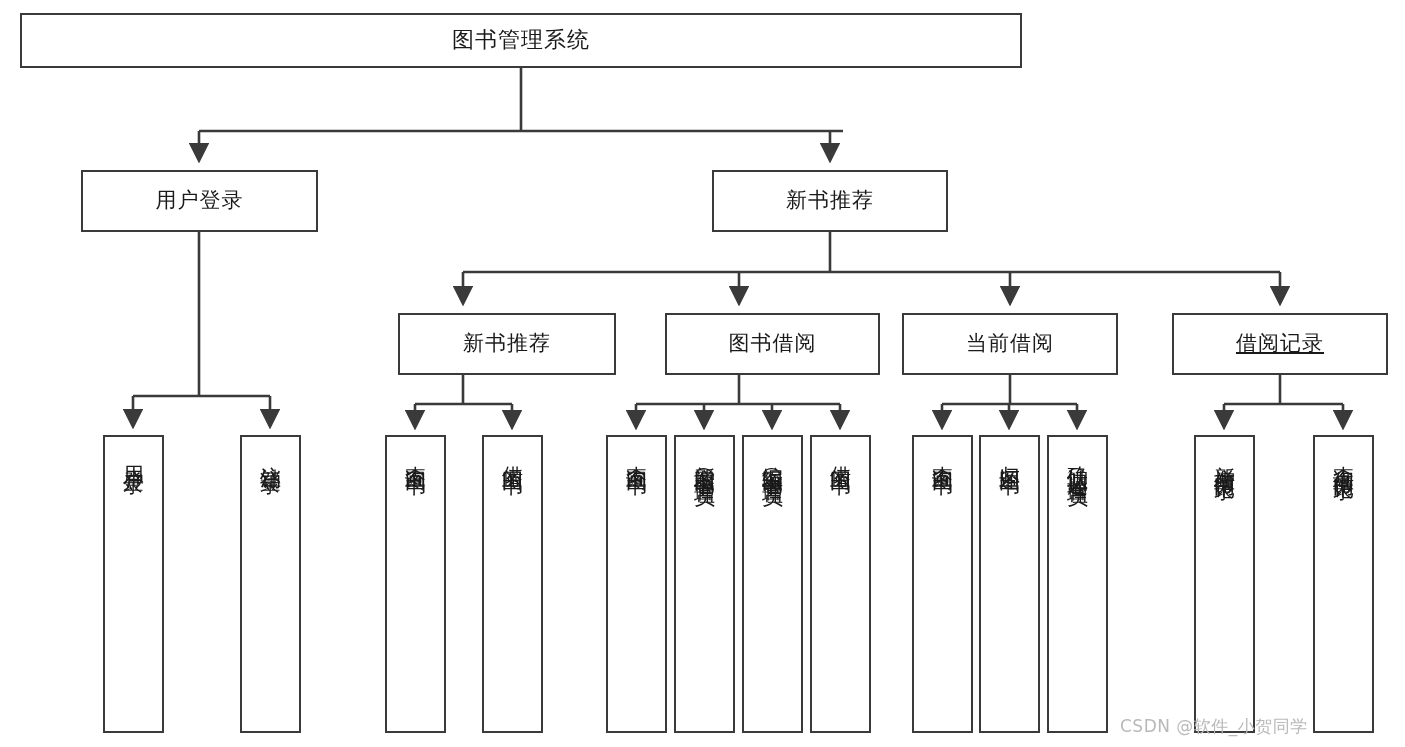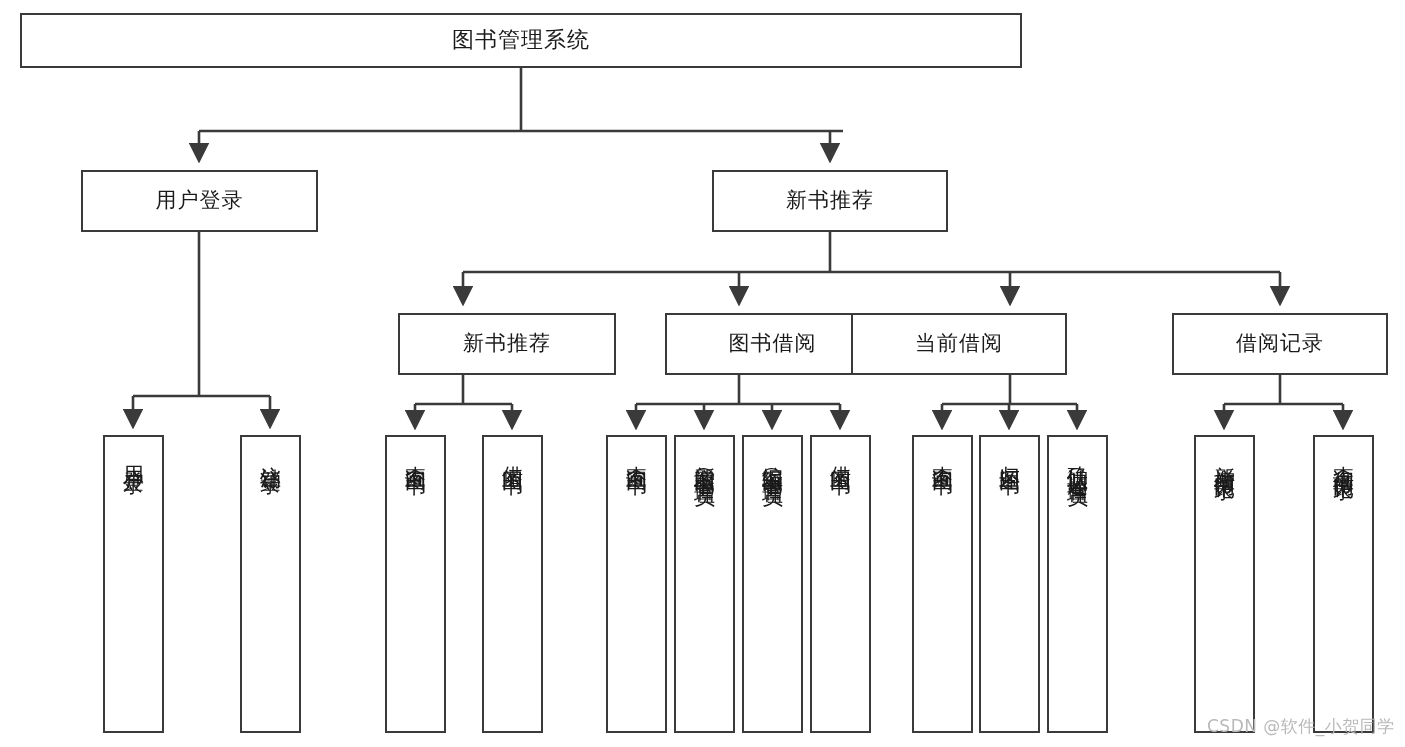--- a/index.html
+++ b/index.html
@@ -122,22 +122,22 @@
     </g>
   </svg>
 
   <div class="node node-h node-root" style="left:20px; top:13px; width:1002px; height:55px;">图书管理系统</div>
 
   <div class="node node-h" style="left:81px; top:170px; width:237px; height:62px;">用户登录</div>
   <div class="node node-h" style="left:712px; top:170px; width:236px; height:62px;">新书推荐</div>
 
   <div class="node node-h" style="left:362px; top:313px; width:218px; height:62px;margin-left:36px;">新书推荐</div>
   <div class="node node-h" style="left:632px; top:313px; width:215px; height:62px;margin-left:33px;">图书借阅</div>
-  <div class="node node-h" style="left:851px; top:313px; width:216px; height:62px;">当前借阅</div>
-  <div class="node node-h" style="left:1172px; top:313px; width:216px; height:62px;">借阅记录</div>
+  <div class="node node-h" style="left:902px; top:313px; width:216px; height:62px;">当前借阅</div>
+  <div class="node node-h" style="left:1172px; top:313px; width:216px; height:62px;text-decoration:underline;">借阅记录</div>
 
   <div class="node node-v" style="left:103px; top:435px; width:61px; height:298px;">
     <span class="vlabel">用户登录</span>
   </div>
   <div class="node node-v" style="left:240px; top:435px; width:61px; height:298px;">
     <span class="vlabel">注销登录</span>
   </div>
 
   <div class="node node-v" style="left:385px; top:435px; width:61px; height:298px;">
     <span class="vlabel">查询图书</span>
@@ -169,15 +169,15 @@
     <span class="vlabel">确认归还（管理员）</span>
   </div>
 
   <div class="node node-v" style="left:1194px; top:435px; width:61px; height:298px;">
     <span class="vlabel">新增借阅记录</span>
   </div>
   <div class="node node-v" style="left:1313px; top:435px; width:61px; height:298px;">
     <span class="vlabel">查询借阅记录</span>
   </div>
 
-  <div class="watermark" style="left:1207px; top:715px;text-align:center;">CSDN @软件_小贺同学</div>
+  <div class="watermark" style="left:1120px; top:715px;text-align:center;">CSDN @软件_小贺同学</div>
 
 </div>
 
 </body></html>

